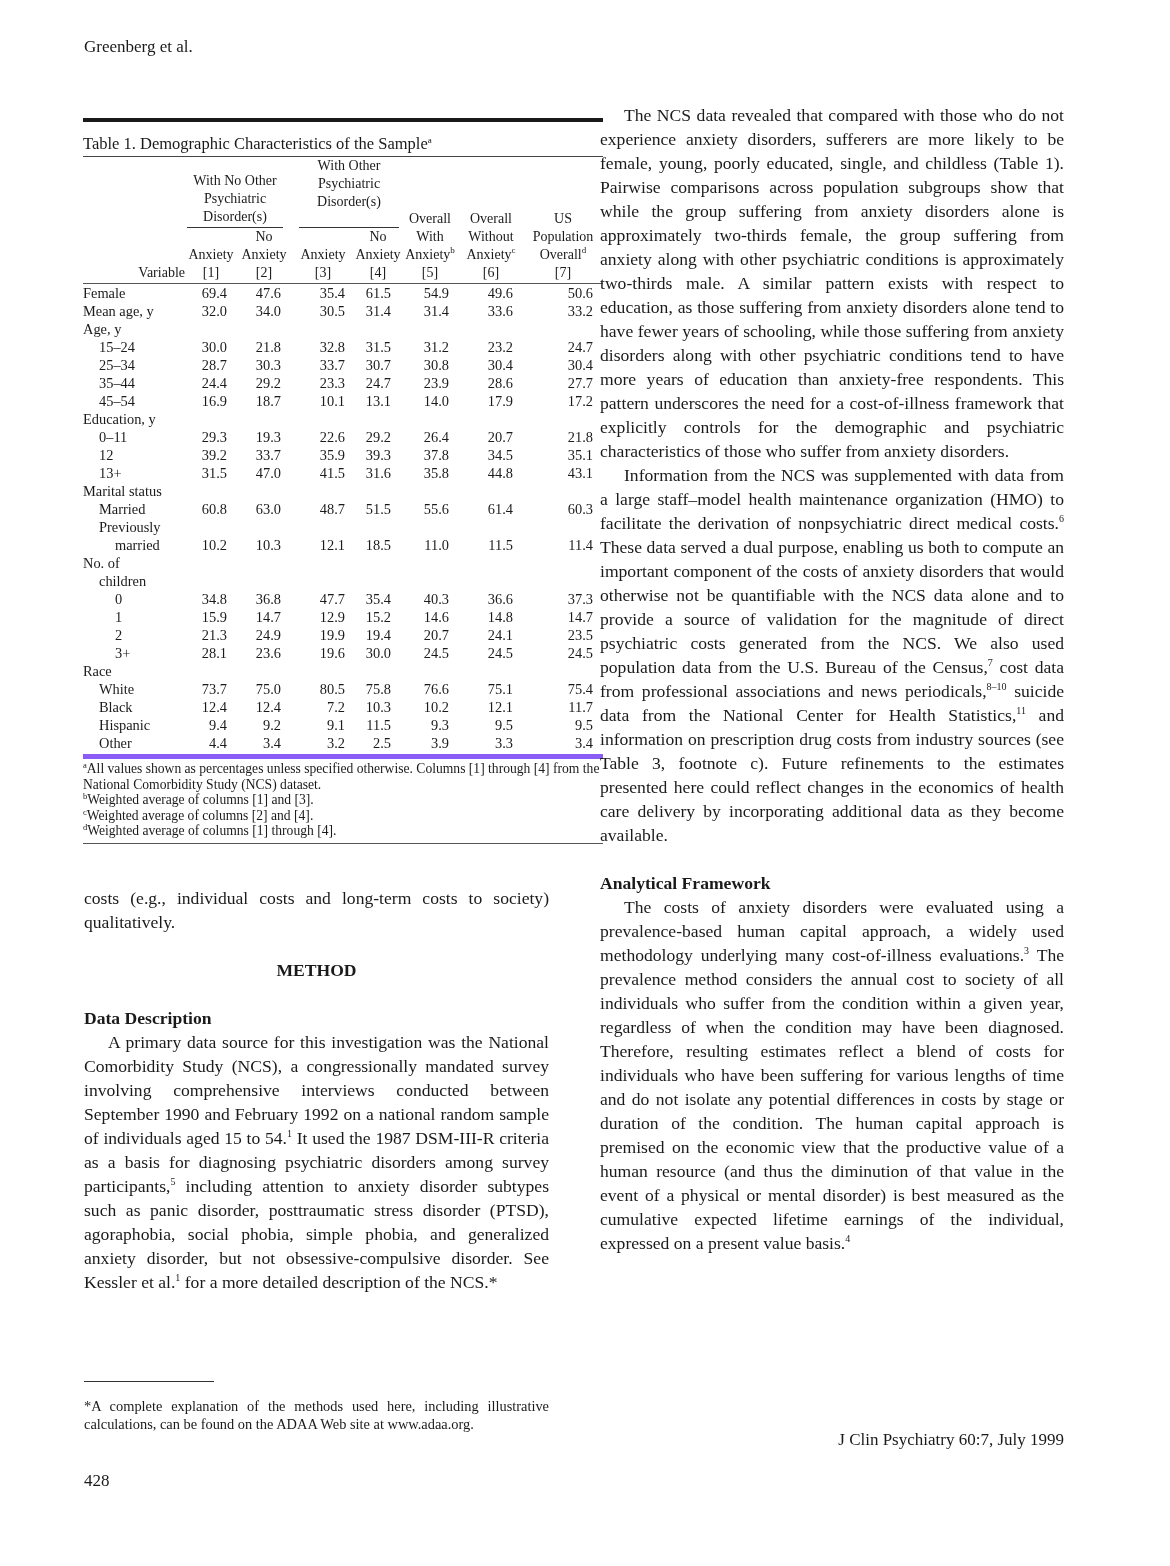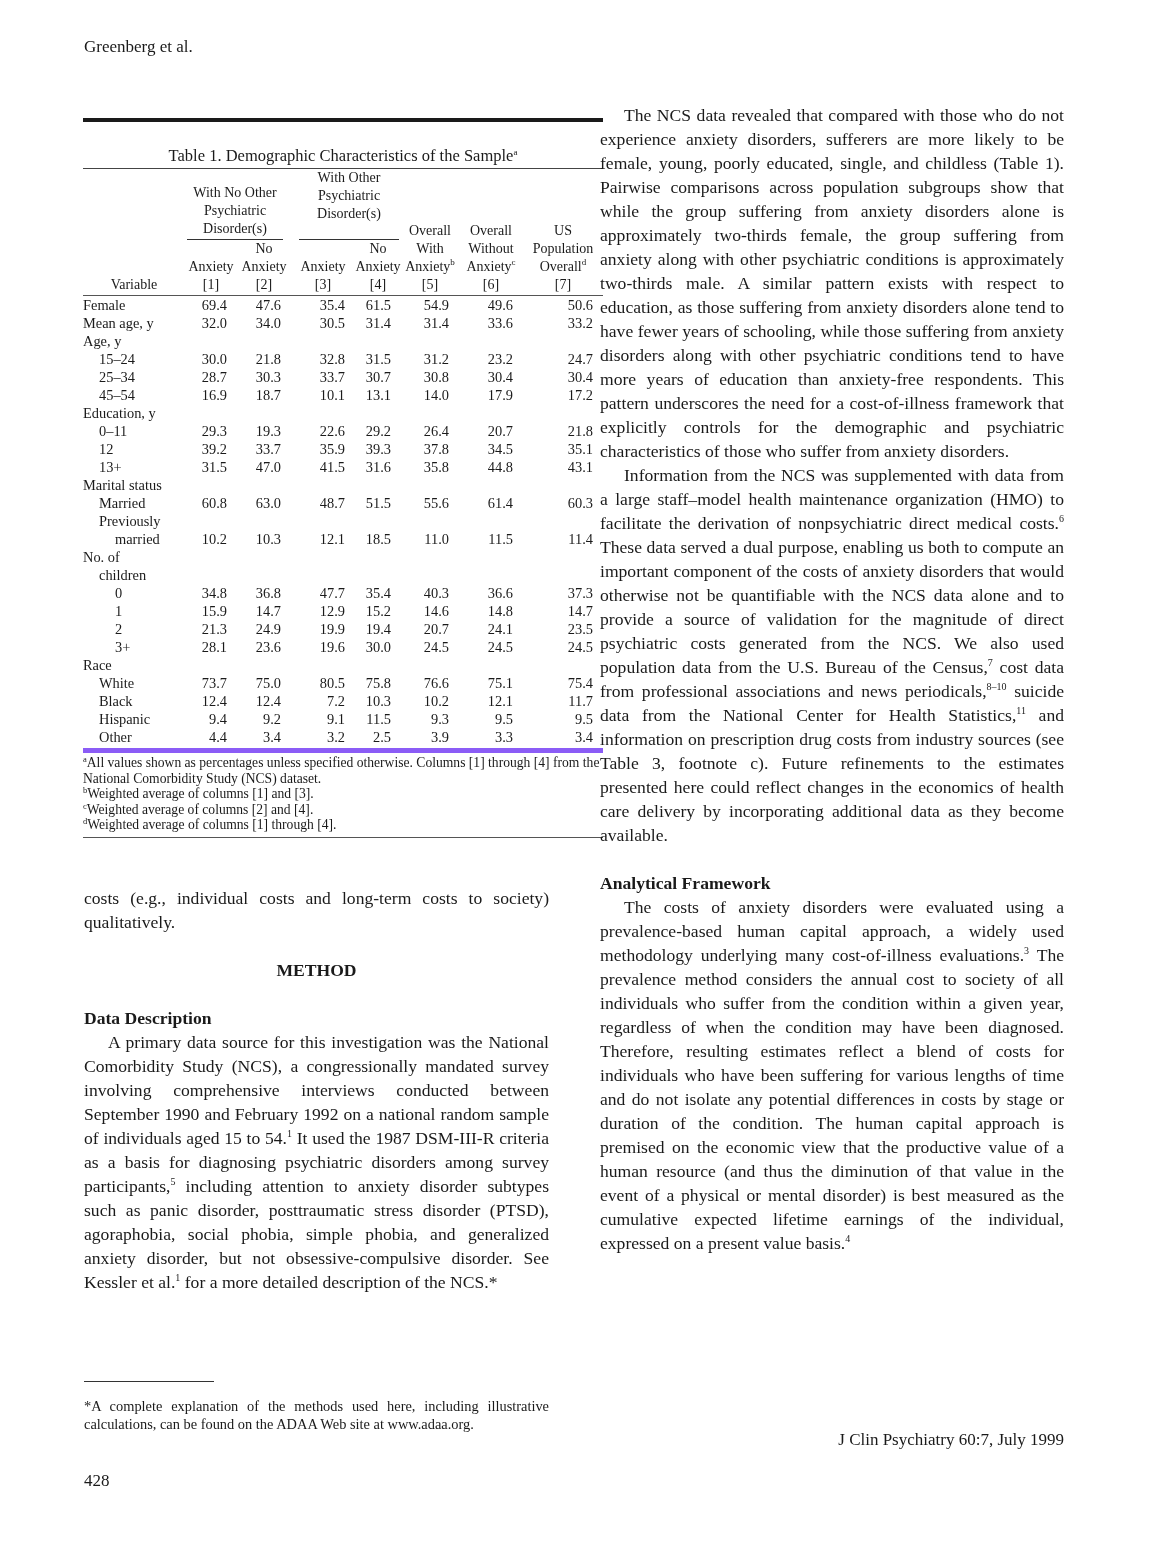--- a/index.html
+++ b/index.html
@@ -7,21 +7,21 @@
     width: 1170px; height: 1566px; position: relative; overflow: hidden;
     font-family: "Liberation Serif", "DejaVu Serif", serif; color: #1a1a1a;
   }
   .running-head { position: absolute; left: 84px; top: 37px; font-size: 17px; }
   .page-num { position: absolute; left: 84px; top: 1471px; font-size: 17px; }
   .journal { position: absolute; right: 106px; top: 1430px; font-size: 17px; }
 
   
   .tbl-wrap { position: absolute; left: 83px; top: 118px; width: 520px; }
   .tbl-top { height: 4px; background: #1a1a1a; }
-  .tbl-title { font-size: 16.5px; padding: 20px 0 2px 0; border-bottom: 1px solid #444; line-height: 20px; text-align: center; }
+  .tbl-title { font-size: 16.5px; padding: 8px 0 2px 0; border-bottom: 1px solid #444; line-height: 20px; }
   .tbl-title sup { font-size: 9px; vertical-align: 6px; }
   table { border-collapse: collapse; width: 520px; font-size: 14.4px; line-height: 18px; }
   th { font-weight: normal; text-align: center; font-size: 14px; line-height: 18px; padding: 0; vertical-align: bottom; }
   td { padding: 0; text-align: right; }
   td.var { text-align: left; white-space: nowrap; }
   td.ind1 { padding-left: 16px; }
   td.ind2 { padding-left: 32px; }
   .grp-under { border-bottom: 1px solid #333; }
   .hdr-bottom th { border-bottom: 1px solid #555; padding-bottom: 1px; }
   th sup { font-size: 9px; vertical-align: 6px; line-height: 0; }
@@ -87,21 +87,21 @@
         <th></th>
         <th><span>Anxiety</span></th>
         <th><span>Anxiety</span></th>
         <th><span>Anxiety</span></th>
         <th><span>Anxiety</span></th>
         <th><span>Anxiety</span><sup>b</sup></th>
         <th><span>Anxiety</span><sup>c</sup></th>
         <th><span>Overall</span><sup>d</sup></th>
       </tr>
       <tr class="hdr-bottom">
-        <th style="text-align:center">Variable</th>
+        <th style="text-align:right">Variable</th>
         <th>[1]</th>
         <th>[2]</th>
         <th>[3]</th>
         <th>[4]</th>
         <th>[5]</th>
         <th>[6]</th>
         <th>[7]</th>
       </tr>
     </thead>
     <tbody id="tbl-body">
@@ -149,20 +149,30 @@
           <td class="var ind1">25–34</td>
           <td class="num">28.7</td>
           <td class="num">30.3</td>
           <td class="num">33.7</td>
           <td class="num">30.7</td>
           <td class="num">30.8</td>
           <td class="num">30.4</td>
           <td class="num">30.4</td>
         </tr>
         <tr>
+          <td class="var ind1">35–44</td>
+          <td class="num">24.4</td>
+          <td class="num">29.2</td>
+          <td class="num">23.3</td>
+          <td class="num">24.7</td>
+          <td class="num">23.9</td>
+          <td class="num">28.6</td>
+          <td class="num">27.7</td>
+        </tr>
+        <tr>
           <td class="var ind1">45–54</td>
           <td class="num">16.9</td>
           <td class="num">18.7</td>
           <td class="num">10.1</td>
           <td class="num">13.1</td>
           <td class="num">14.0</td>
           <td class="num">17.9</td>
           <td class="num">17.2</td>
         </tr>
         <tr>

